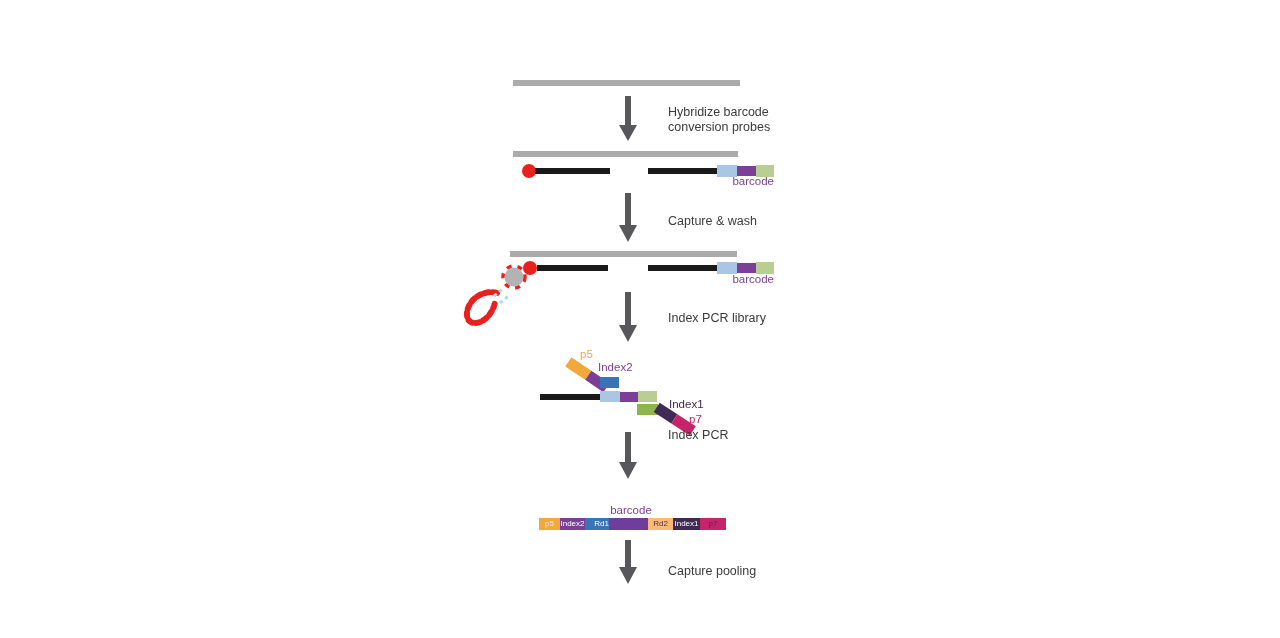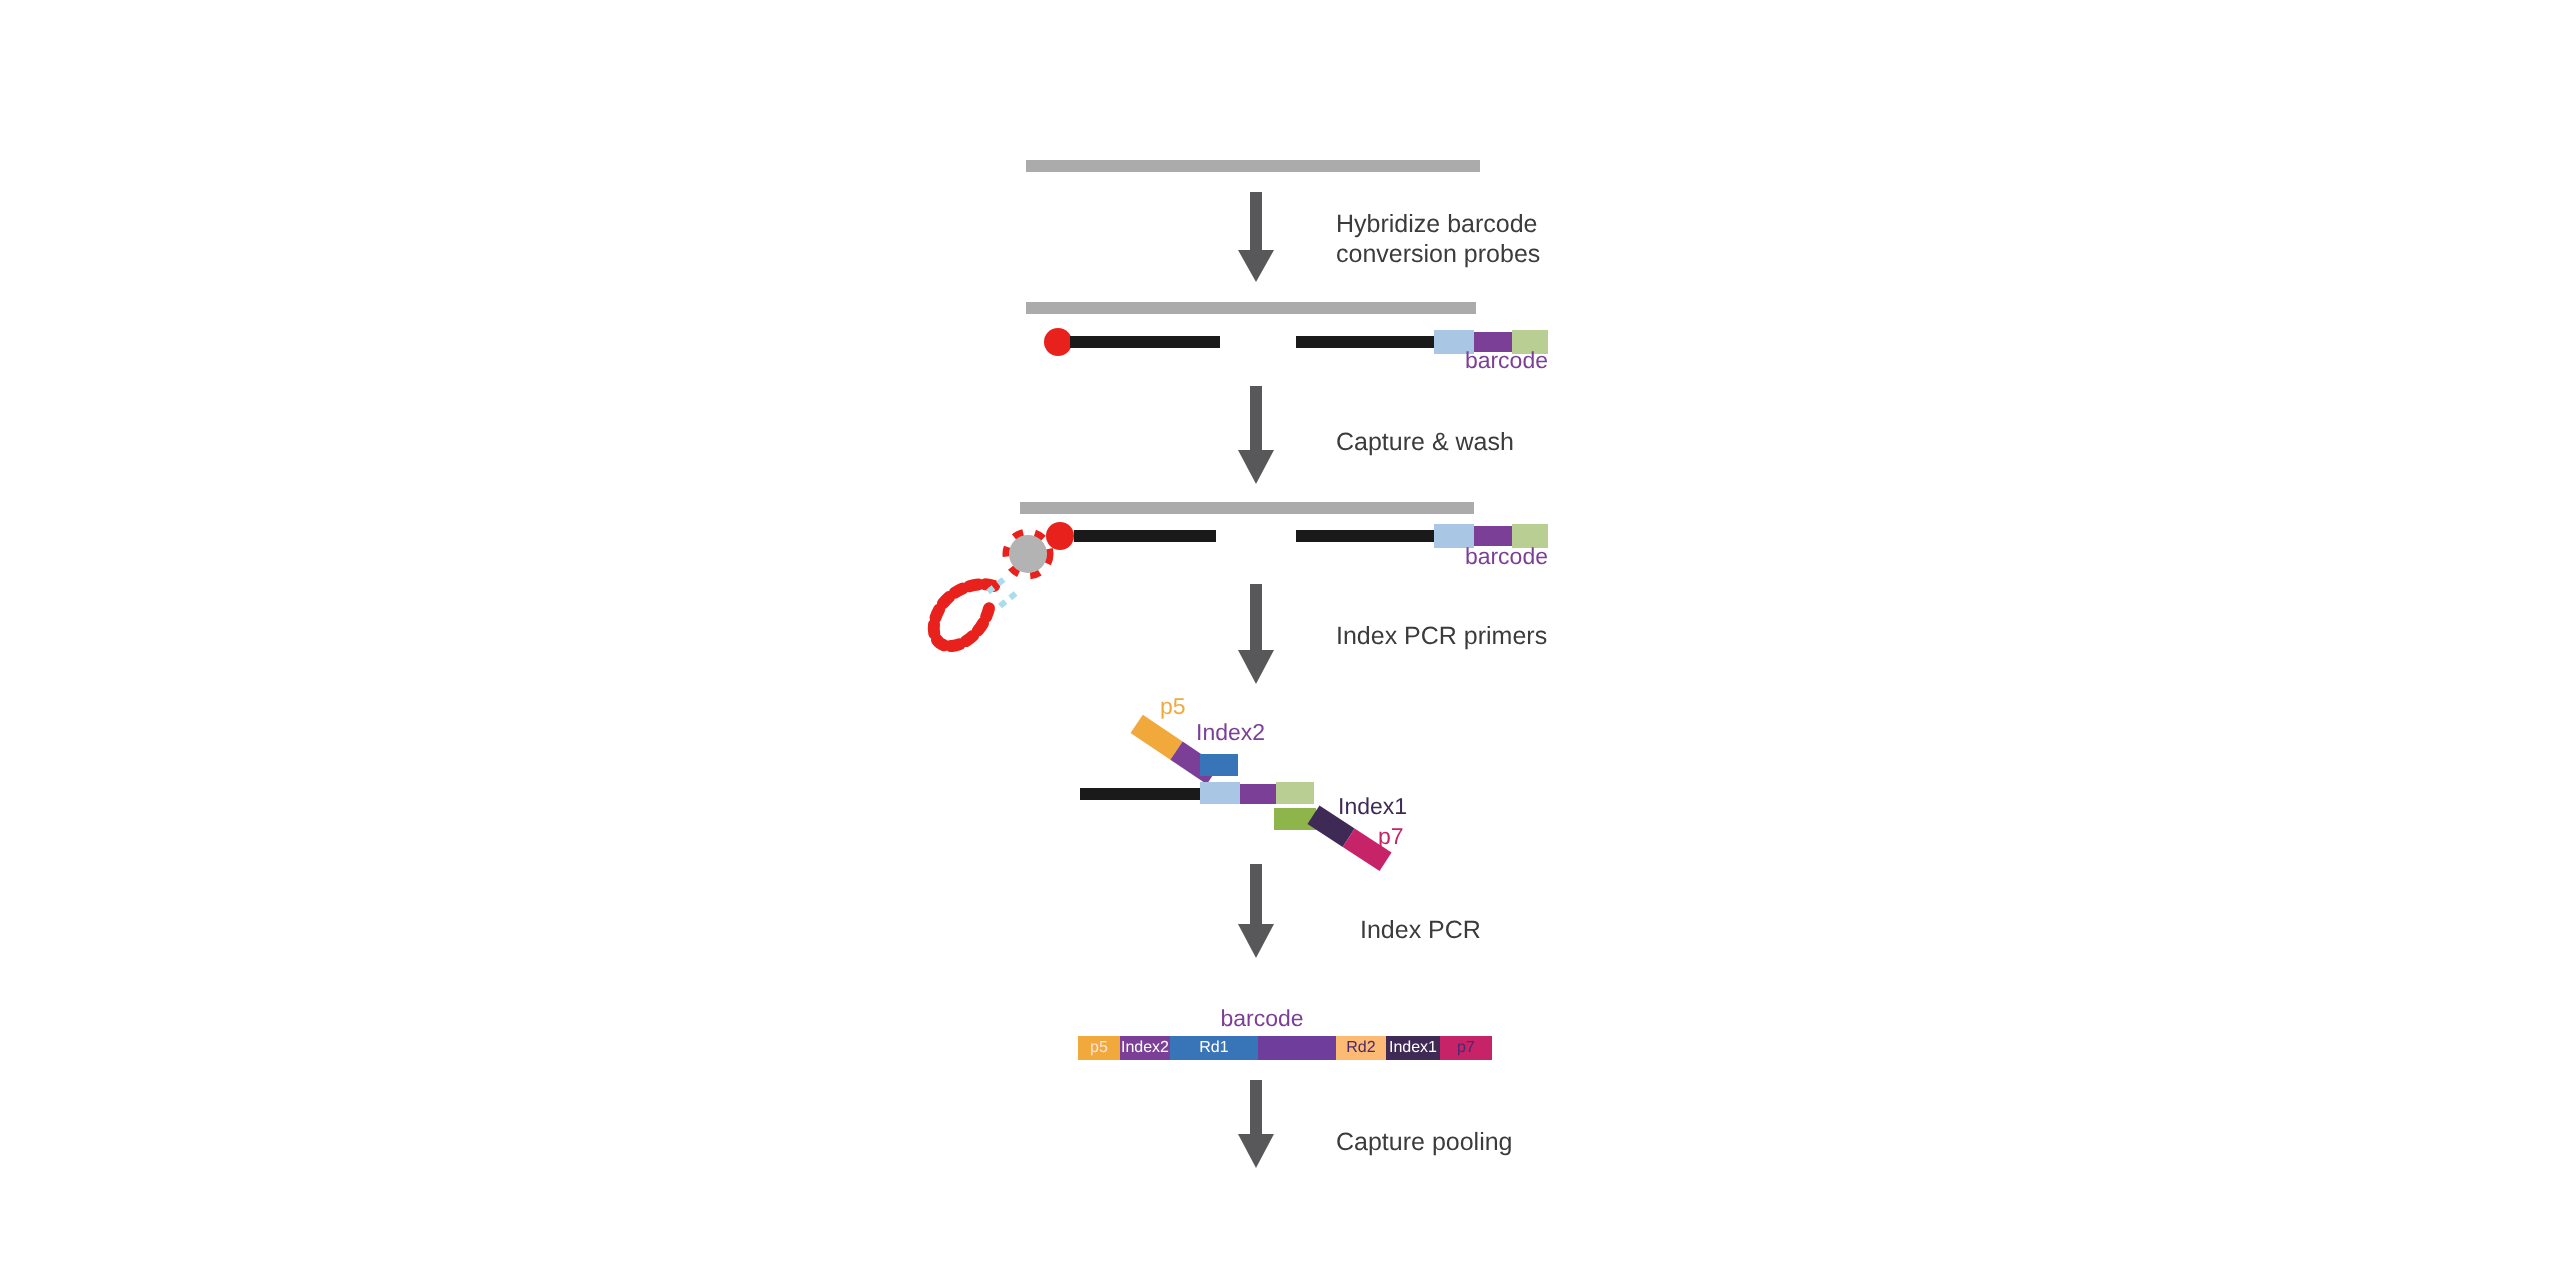--- a/index.html
+++ b/index.html
@@ -106,36 +106,36 @@
 
   <div class="abs step-label" style="left:668px;top:105px;">Hybridize barcode</div>
   <div class="abs step-label" style="left:668px;top:120px;">conversion probes</div>
 
   <div class="abs barcode-label" style="left:712px;top:175px;width:62px;text-align:right;">barcode</div>
 
   <div class="abs step-label" style="left:668px;top:214px;">Capture &amp; wash</div>
 
   <div class="abs barcode-label" style="left:712px;top:273px;width:62px;text-align:right;">barcode</div>
 
-  <div class="abs step-label" style="left:668px;top:311px;">Index PCR primers</div>
+  <div class="abs step-label" style="left:668px;top:311px;">Index PCR library</div>
 
   <div class="abs primer-label" style="left:580px;top:348px;color:#f2a93b;">p5</div>
   <div class="abs primer-label" style="left:598px;top:361px;color:#7b3f98;">Index2</div>
   <div class="abs primer-label" style="left:669px;top:398px;color:#3f2a56;">Index1</div>
   <div class="abs primer-label" style="left:689px;top:413px;color:#c62368;">p7</div>
 
-  <div class="abs step-label" style="left:668px;top:458px;margin-left:12px;">Index PCR</div>
+  <div class="abs step-label" style="left:668px;top:428px;">Index PCR</div>
 
 
   <div class="abs barcode-label" style="left:581px;top:504px;width:100px;text-align:center;">barcode</div>
 
   <div class="libbar">
     <div class="libseg" style="width: 21px; background-color: rgb(242, 169, 59); color: rgb(251, 227, 224);">p5</div>
     <div class="libseg" style="width: 25px; background-color: rgb(123, 63, 152); color: rgb(255, 255, 255);">Index2</div>
-    <div class="libseg" style="width: 44px; background-color: rgb(56, 117, 184); color: rgb(255, 255, 255);">Rd1</div>
+    <div class="libseg" style="width: 24px; background-color: rgb(56, 117, 184); color: rgb(255, 255, 255); text-align: right;">Rd1</div>
     <div class="libseg" style="width: 39px; background-color: rgb(111, 61, 155); color: rgb(255, 255, 255);"></div>
     <div class="libseg" style="width: 25px; background-color: #fdba74; color: rgb(75, 42, 107);">Rd2</div>
     <div class="libseg" style="width: 27px; background-color: rgb(63, 42, 86); color: rgb(255, 255, 255);">Index1</div>
     <div class="libseg" style="width: 26px; background-color: rgb(198, 35, 104); color: rgb(75, 42, 107);">p7</div>
   </div>
 
   <div class="abs step-label" style="left:668px;top:564px;">Capture pooling</div>
 
 </div>
 

